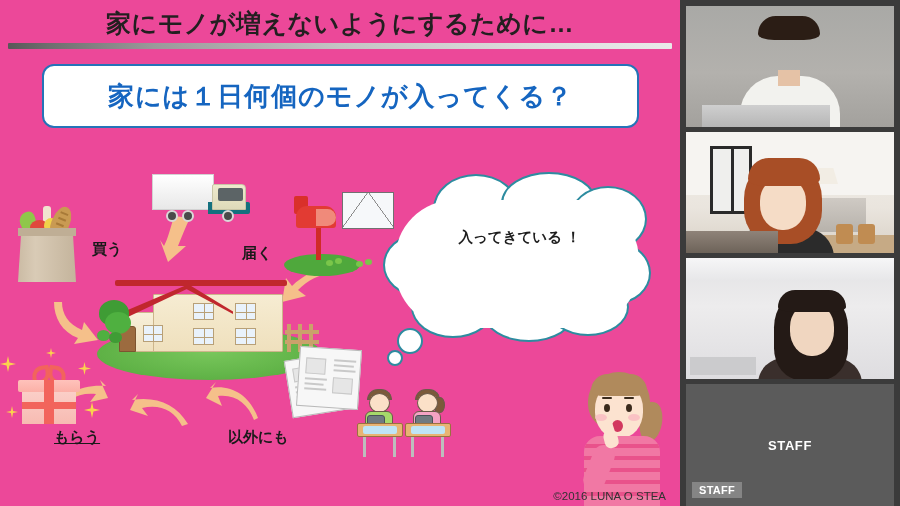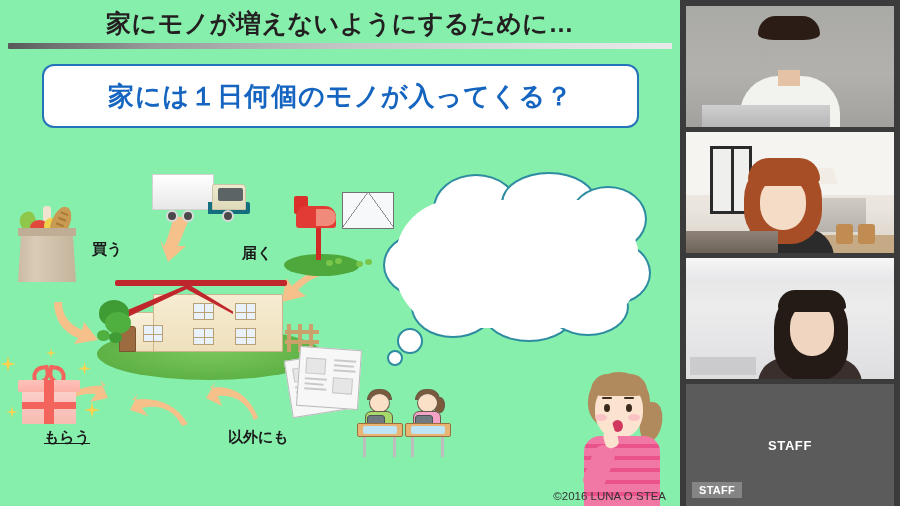--- a/index.html
+++ b/index.html
@@ -3,21 +3,21 @@
 <meta charset="utf-8">
 <style>
   * { margin:0; padding:0; box-sizing:border-box; }
   html,body { width:900px; height:506px; overflow:hidden; background:#fff;
     font-family:"Liberation Sans","DejaVu Sans",sans-serif; }
 
   #app { position:relative; width:900px; height:506px; display:flex; background:#fff; }
 
   
   #share-area { position:relative; width:680px; height:506px; background:#ffffff; overflow:hidden; }
-  #slide { position:absolute; inset:0; background:#86efac;padding-left:28px; }
+  #slide { position:absolute; inset:0; background:#ec4899;padding-left:28px; }
 
   .slide-title { position:absolute; left:0; top:4px; width:680px; height:38px;
     display:flex; align-items:center; justify-content:center;
     font-size:25px; font-weight:bold; color:#231f20; letter-spacing:.5px; }
 
   .title-rule { position:absolute; left:8px; top:43px; width:664px; height:6px;
     background:linear-gradient(to right,#585858 0%,#6e6e6e 6%,#9a9a9a 22%,#c4c4c4 50%,#dcdcdc 78%,#e9e9e9 100%);
     border-radius:1px; }
 
   .question-box { position:absolute; left:42px; top:64px; width:597px; height:64px;
@@ -25,21 +25,21 @@
     display:flex; align-items:center; justify-content:center; }
   .question-box span { font-size:26px; font-weight:bold; color:#1565c0; letter-spacing:1px; }
 
   .copyright { position:absolute; right:14px; bottom:4px; font-size:11.5px; color:#333;
     font-family:"Liberation Sans",sans-serif; }
 
   
   .dlabel { position:absolute; font-size:15px; font-weight:bold; color:#1a1a1a; white-space:nowrap; }
   .l-kau    { left:92px;  top:240px; }
   .l-todoku { left:242px; top:244px; }
-  .l-morau  { left:44px;  top:428px;text-decoration:underline; }
+  .l-morau  { left:54px;  top:428px;text-decoration:underline; }
   .l-mochi  { left:228px; top:428px; }
 
   
   .house-wrap { position:absolute; left:95px; top:272px; width:235px; height:110px; }
   .lawn { position:absolute; left:2px; top:56px; width:225px; height:52px;
     background:#63b54a; border-radius:50%/50%;
     background-image:radial-gradient(ellipse at 50% 45%, #79c75c 0%, #53a83c 100%); }
   .house-body { position:absolute; left:58px; top:22px; width:130px; height:58px;
     background:linear-gradient(to bottom,#f6ecd2,#efe0bd); border:1.6px solid #cdb58b; border-radius:1px; }
   .house-wing { position:absolute; left:30px; top:40px; width:48px; height:40px;
@@ -436,20 +436,21 @@
         <div class="bub" style="left:50px;  top:2px;   width:86px;  height:70px;"></div>
         <div class="bub" style="left:118px; top:0px;   width:96px;  height:62px;"></div>
         <div class="bub" style="left:186px; top:14px;  width:78px;  height:66px;"></div>
         <div class="bub" style="left:0px;   top:62px;  width:70px;  height:62px;"></div>
         <div class="bub" style="left:198px; top:70px;  width:70px;  height:62px;"></div>
         <div class="bub" style="left:28px;  top:104px; width:84px;  height:62px;"></div>
         <div class="bub" style="left:100px; top:112px; width:92px;  height:58px;"></div>
         <div class="bub" style="left:164px; top:106px; width:82px;  height:58px;"></div>
         <div class="bub" style="left:12px;  top:28px;  width:244px; height:128px; background:#fff; border:none; border-radius:60px;"></div>
         <div class="bubble-text">
+          <div>入ってきている ！</div>
         </div>
         <div class="tail1"></div>
         <div class="tail2"></div>
       </div>
 
       <div class="lady">
         <div class="ly-hair-b"></div>
         <div class="ly-pony"></div>
         <div class="ly-face"></div>
         <div class="ly-fringe"></div>

